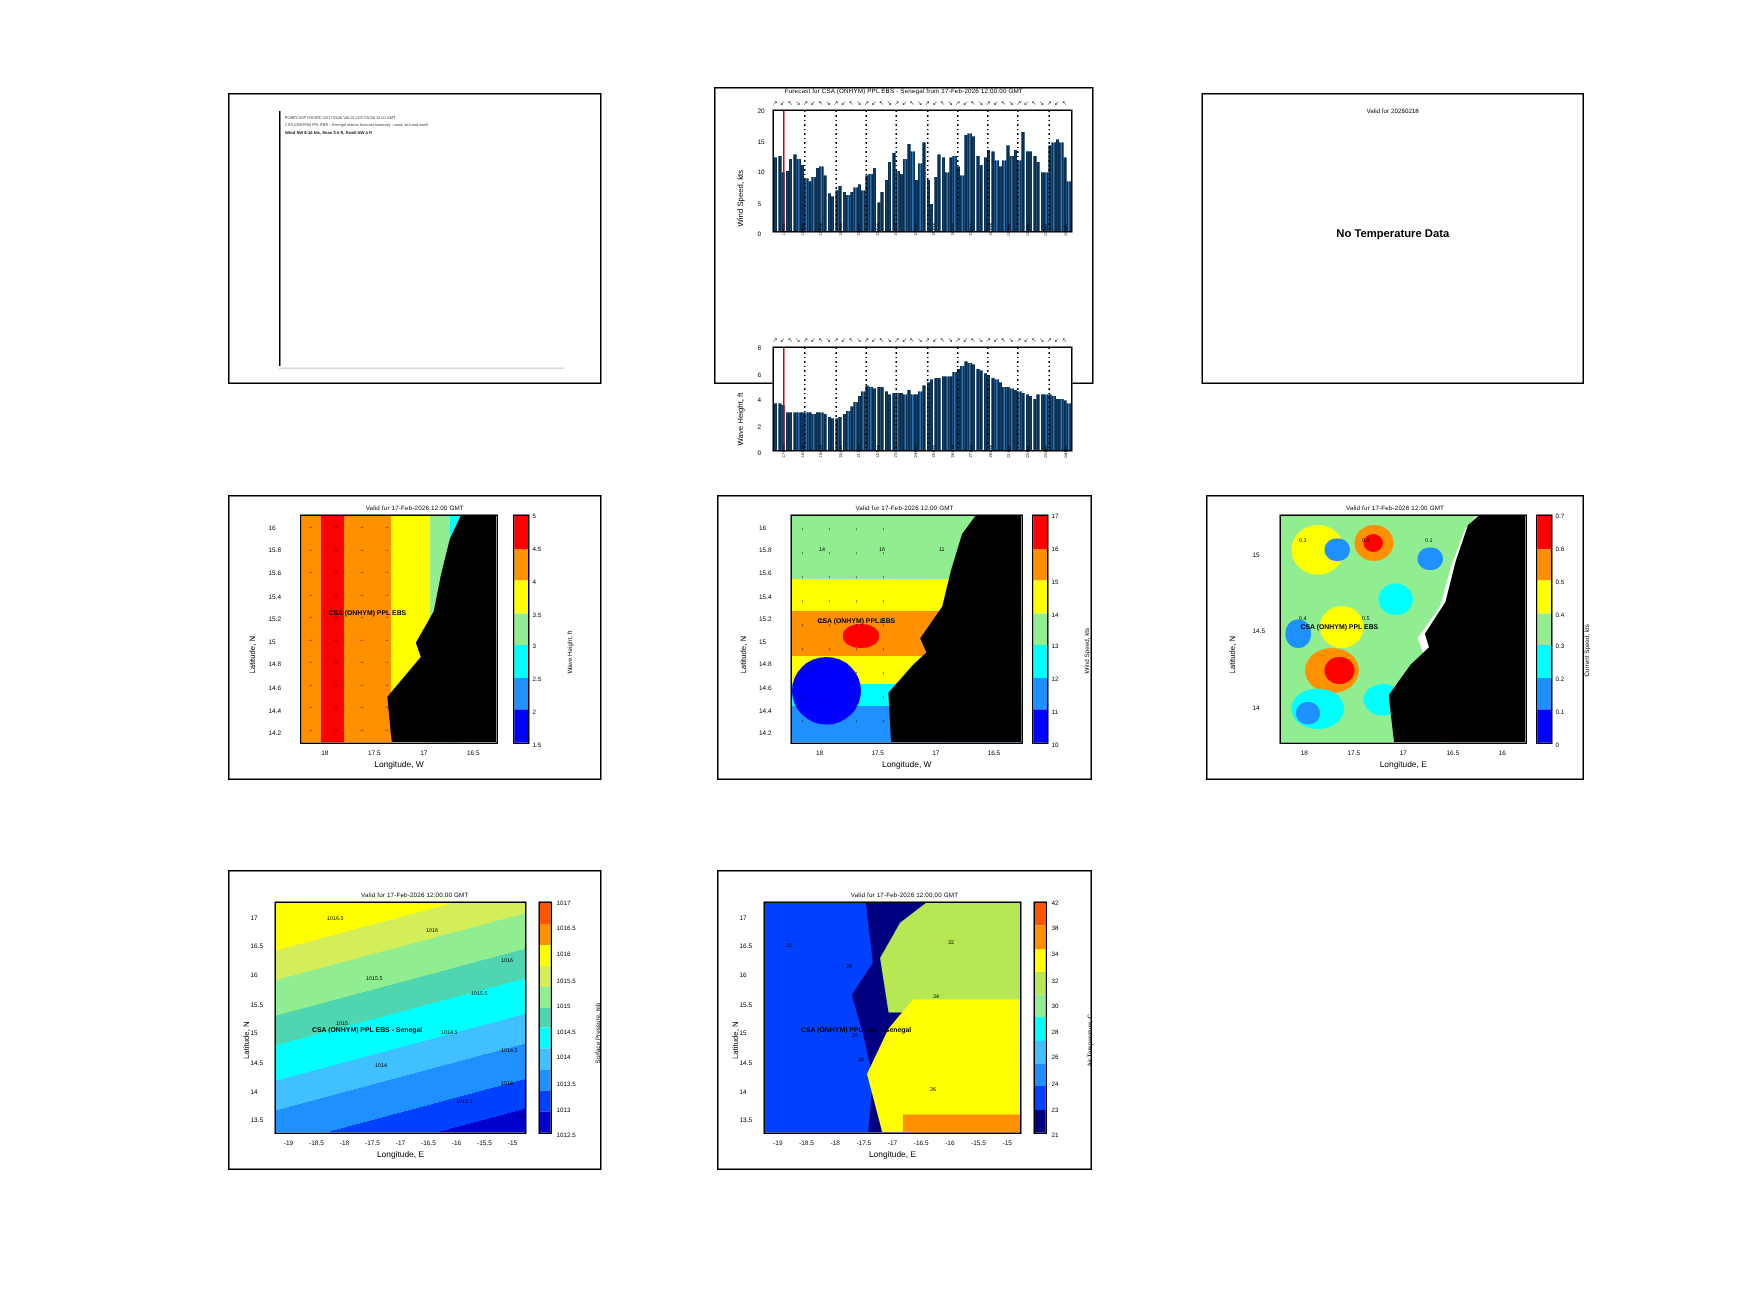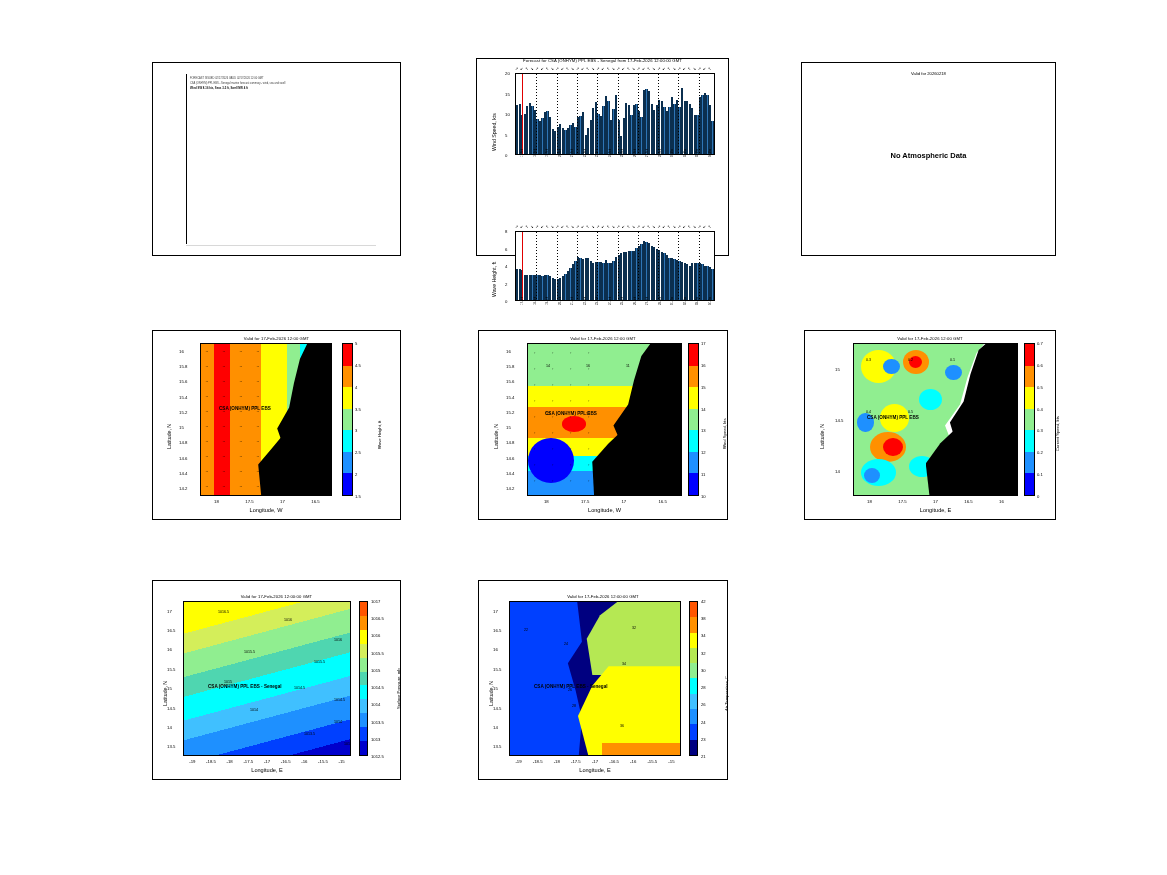--- a/index.html
+++ b/index.html
@@ -380,21 +380,21 @@
       <div class="datelbl" style="left: 206.75px; top: 246px;">02-Mar</div>
       <div class="datelbl" style="left: 219.25px; top: 98px;">03-Mar</div>
       <div class="datelbl" style="left: 219.25px; top: 246px;">03-Mar</div>
       <div class="datelbl" style="left: 231.75px; top: 98px;">04-Mar</div>
       <div class="datelbl" style="left: 231.75px; top: 246px;">04-Mar</div>
     </div>
 </div>
 
 <div class="panel" id="p3" style="left:801px;top:62px;width:255px;height:194px;">
   <div class="vfor" style="top:8px;">Valid for 20260218</div>
-  <div class="nodata" style="top:88px;">No Atmospheric Data</div>
+  <div class="nodata" style="top:88px;">No Temperature Data</div>
 </div>
 
 <div class="panel" id="p4" style="left:152px;top:330px;width:249px;height:190px;">
   <div class="ttl" style="top:5px;">Valid for 17-Feb-2026 12:00 GMT</div>
   <div class="axisbox" id="p4ax" style="left:47px;top:12px;width:132px;height:153px;">
       <div style="position: absolute; inset: 0px; background: linear-gradient(to right, rgb(255, 144, 0) 0%, rgb(255, 144, 0) 10%, rgb(255, 0, 0) 10%, rgb(255, 0, 0) 22%, rgb(255, 144, 0) 22%, rgb(255, 144, 0) 46%, rgb(255, 255, 0) 46%, rgb(255, 255, 0) 66%, rgb(144, 238, 144) 66%, rgb(144, 238, 144) 76%, rgb(0, 255, 255) 76%, rgb(0, 255, 255) 82%, rgb(255, 255, 255) 82%, rgb(255, 255, 255) 100%);"></div>
       <div class="land" style="right: 0px; top: 0px; width: 46%; height: 100%; clip-path: polygon(100% 0px, 100% 100%, 32% 100%, 26% 74%, 10% 56%, 30% 42%, 38% 26%, 48% 10%, 60% 0px);"></div>
       <div class="land" style="right: 0px; top: 52%; width: 56%; height: 48%; clip-path: polygon(100% 0px, 100% 100%, 4% 100%, 0px 58%, 20% 34%, 40% 10%, 64% 0px);"></div>
       <div class="arrowglyph" style="left: 4px; top: 6px;">→</div>
       <div class="arrowglyph" style="left: 21px; top: 6px;">→</div>

